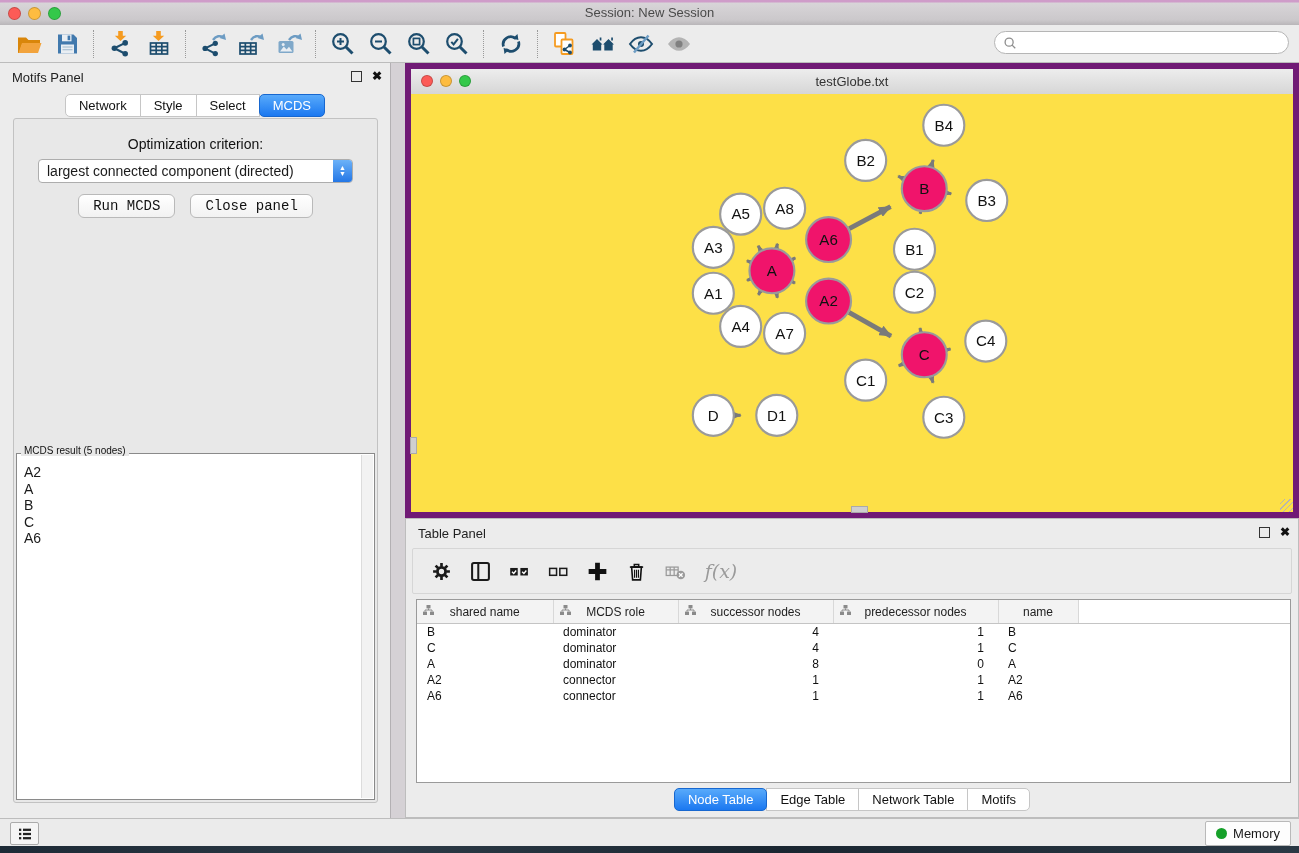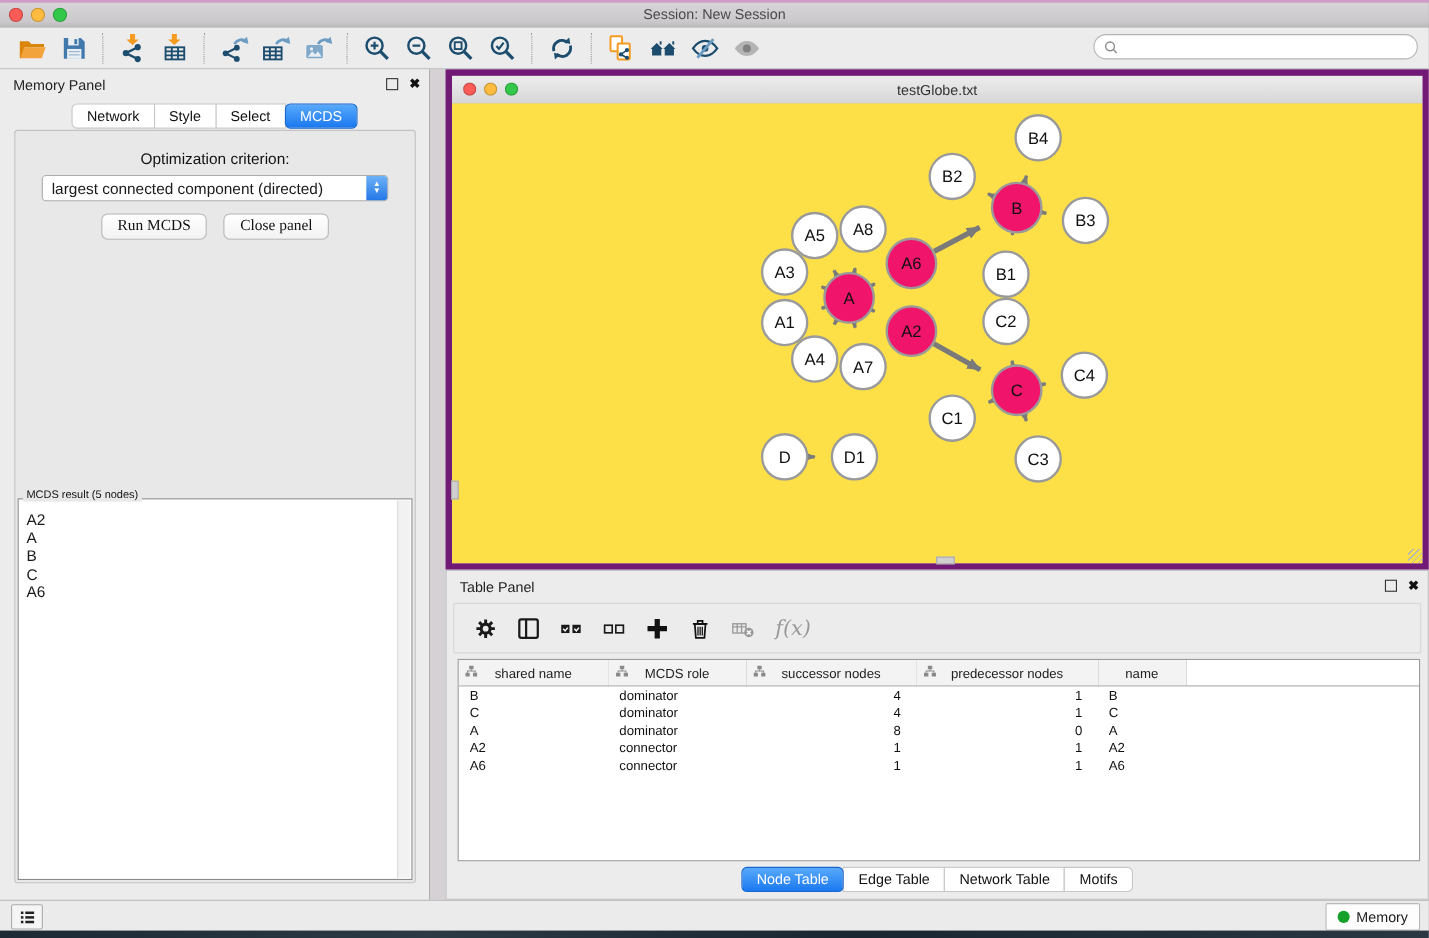--- a/index.html
+++ b/index.html
@@ -47,21 +47,21 @@
     border:1px solid #c2c2c2;border-radius:3px;}
   .opt-label{margin-top:17px;text-align:center;font-size:14px;color:#111;}
   .criterion{margin:7px auto 0;width:315px;height:24px;background:#fff;border:1px solid #adadad;
     border-radius:4px;display:flex;align-items:center;box-sizing:border-box;cursor:pointer;}
   .criterion .c-text{flex:1;font-size:14px;padding-left:8px;white-space:nowrap;overflow:hidden;}
   .criterion .stepper{width:19px;height:22px;flex:none;background:linear-gradient(#6cb2f8,#2477e6);
     border-radius:0 3px 3px 0;display:flex;flex-direction:column;align-items:center;justify-content:center;color:#fff;}
   .criterion .stepper span{font-size:7px;line-height:6px;}
   .cp-buttons{margin-top:11px;display:flex;justify-content:center;gap:15px;}
   .mac-btn{background:linear-gradient(#ffffff,#f2f2f2);border:1px solid #b9b9b9;border-radius:6px;
-    font-size:14px;padding:2px 14px;height:24px;cursor:pointer;color:#111;font-family:Liberation Serif, serif;}
+    font-size:14px;padding:2px 14px;height:24px;cursor:pointer;color:#111;font-family:Liberation Mono, monospace;}
   .result-box{position:absolute;left:2px;right:2px;bottom:2px;height:345px;background:#fff;
     border:1px solid #8a8a8a;}
   .result-legend{position:absolute;top:-9px;left:4px;background:#e8e8e8;padding:0 3px;font-size:10px;color:#111;}
   .result-list{position:absolute;left:1px;right:12px;top:10px;bottom:1px;overflow:hidden;}
   .result-item{font-size:14px;line-height:16.5px;padding-left:6px;cursor:default;}
   .result-scroll{position:absolute;right:1px;top:1px;bottom:1px;width:11px;background:#f2f2f2;
     border-left:1px solid #dcdcdc;cursor:pointer;}
 
   
   .net-window{position:absolute;left:405px;top:63px;width:894px;height:455px;background:#fff;
@@ -273,21 +273,21 @@
   <div class="search-wrap" style="top:31px;">
     <svg viewBox="0 0 16 16">
       <circle cx="7" cy="7" r="4.6" fill="none" stroke="#8e8e8e" stroke-width="1.5"></circle>
       <path d="M10.4 10.4L14 14" stroke="#8e8e8e" stroke-width="1.5"></path>
     </svg>
     <input type="text" placeholder="" style="">
   </div>
 
   <div class="control-panel">
     <div class="panel-head">
-      <span class="p-title">Memory Panel</span>
+      <span class="p-title">Motifs Panel</span>
       <span class="panel-icons">
         <span class="float-ico"></span>
         <span class="close-ico">✖</span>
       </span>
     </div>
     <div class="cp-tabs">
         <div class="seg-tab">Network</div>
         <div class="seg-tab">Style</div>
         <div class="seg-tab">Select</div>
         <div class="seg-tab active">MCDS</div>

